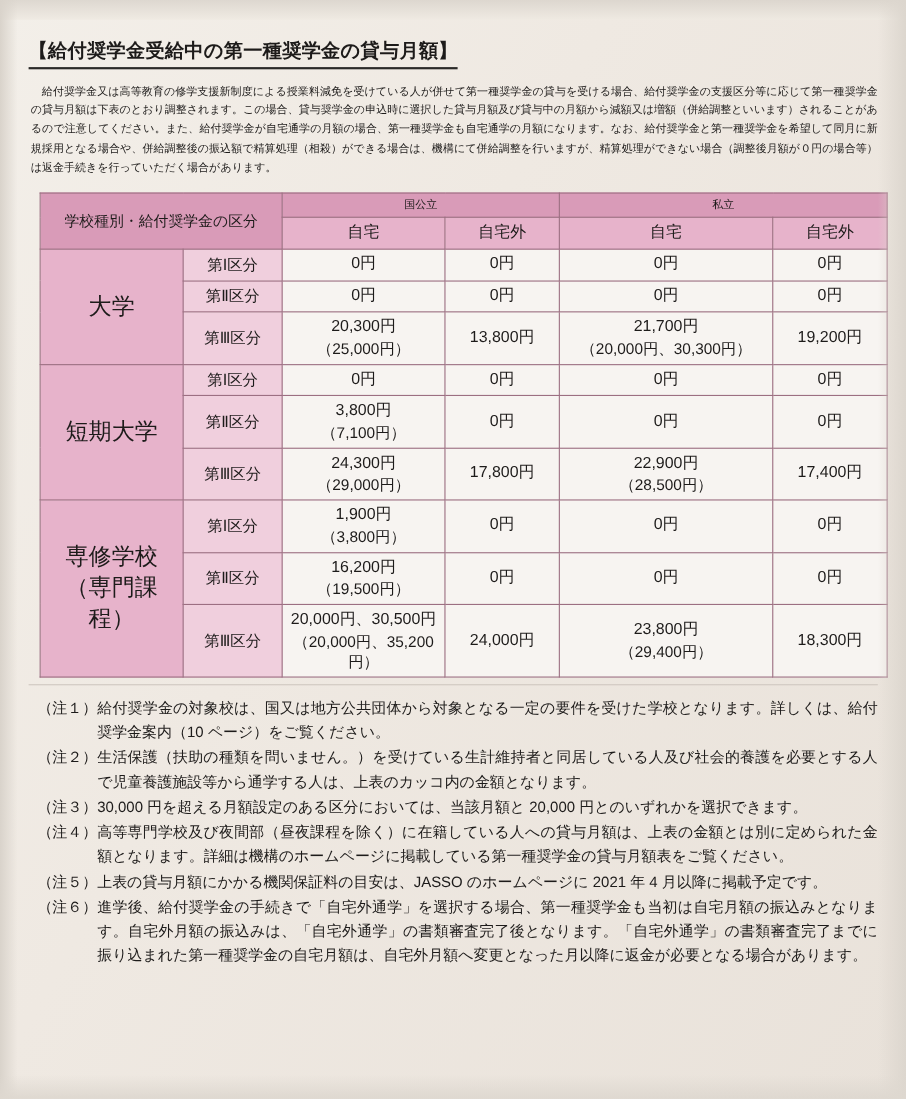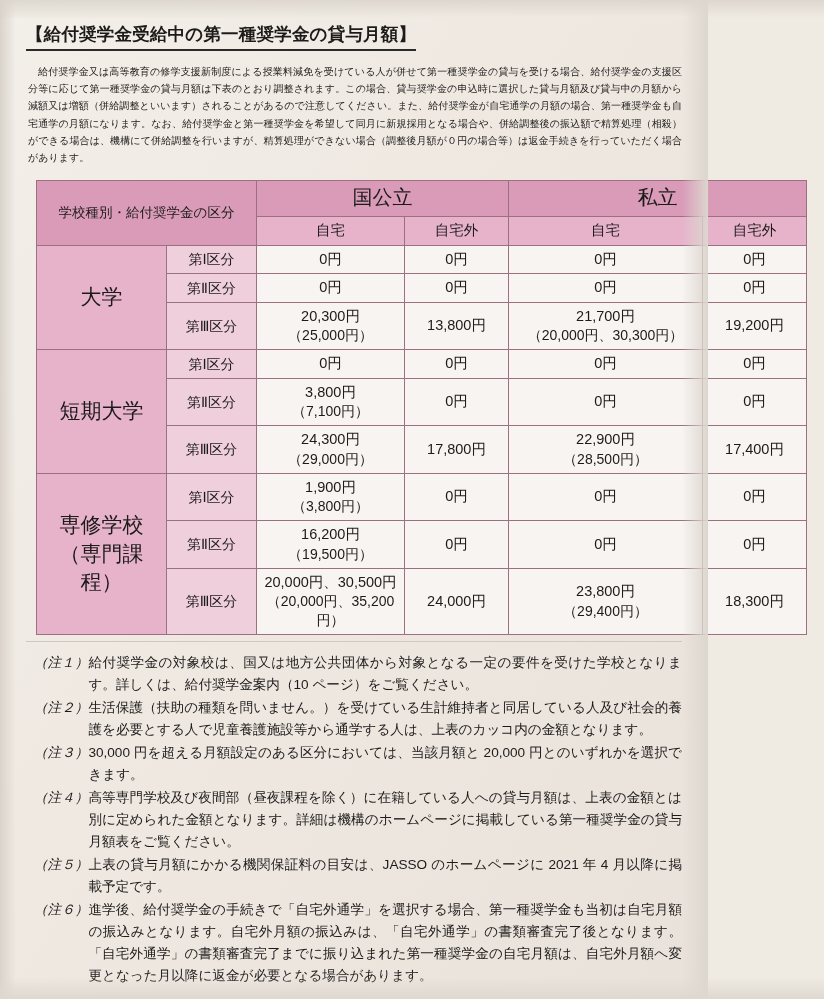--- a/index.html
+++ b/index.html
@@ -5,24 +5,24 @@
   html,body{margin:0;padding:0;}
   body{
     width:824px;height:999px;
     background:#efeae2;
     font-family:"Liberation Sans", sans-serif;
     color:#1d1b1a;
     overflow:hidden;
   }
   .page{
     position:relative;
-    width:708px;height:999px;
+    width:824px;height:999px;
     background:linear-gradient(120deg,#f3efe9 0%,#efe9e2 40%,#e9e2da 100%);
     box-sizing:border-box;
-    padding:22px 26px 10px 26px;
+    padding:34px 26px 10px 26px;
   }
   
   .shade-top{position:absolute;left:0;top:0;width:824px;height:18px;background:linear-gradient(180deg,#d8d2ca,#efeae2);opacity:.8;}
   .shade-left{position:absolute;left:0;top:0;width:16px;height:999px;background:linear-gradient(90deg,#d9d3cb,rgba(239,234,226,0));}
   .shade-right{position:absolute;right:0;top:0;width:26px;height:999px;background:linear-gradient(270deg,#dcd6ce,rgba(239,234,226,0));}
   .shade-bottom{position:absolute;left:0;bottom:0;width:824px;height:22px;background:linear-gradient(0deg,#ded8d0,rgba(239,234,226,0));}
 
   h1.title{
     font-size:17.5px;
     font-weight:bold;
@@ -49,36 +49,36 @@
     font-size:14px;
   }
   table.main td,table.main th{
     border:1px solid #9c6f82;
     text-align:center;
     vertical-align:middle;
     padding:4px 2px;
     font-weight:normal;
     line-height:1.35;
   }
-  th.hdr{background:#d99bb8;font-size:20px;font-family:Liberation Mono, monospace;}
+  th.hdr{background:#d99bb8;font-size:10px;}
   th.hdr-sub{background:#e7b3cb;font-size:14.5px;}
   th.hdr-left{background:#d99bb8;font-size:13.5px;text-align:left;padding-left:8px;vertical-align:bottom;}
   td.cat{background:#e7b3cb;font-size:21px;}
   td.div{background:#f0cfdd;font-size:14px;margin-top:25px;}
   td.val{background:#f7f4f1;font-size:14.5px;}
   td.val .sub{display:block;font-size:14px;}
 
   
   .notes{
     margin:10px 0 0 8px;
     font-size:13.6px;
     line-height:1.62;
   }
   .note{display:flex;align-items:flex-start;margin-bottom:1px;}
-  .note .lbl{flex:0 0 auto;white-space:nowrap;font-style:italic;}
+  .note .lbl{flex:0 0 auto;white-space:nowrap;}
   .note .body{flex:1 1 auto;text-align:justify;}
   .url{color:#3aa7b8;display:block;text-align:center;margin:1px 0 1px 0;font-size:14px;letter-spacing:.3px;}
   .sep{height:1px;background:#cfc8c0;margin:6px 0 5px 0;width:100%;}
 </style>
 </head>
 <body>
 
 <div class="page">
   <div class="shade-top"></div>
   <div class="shade-left"></div>

